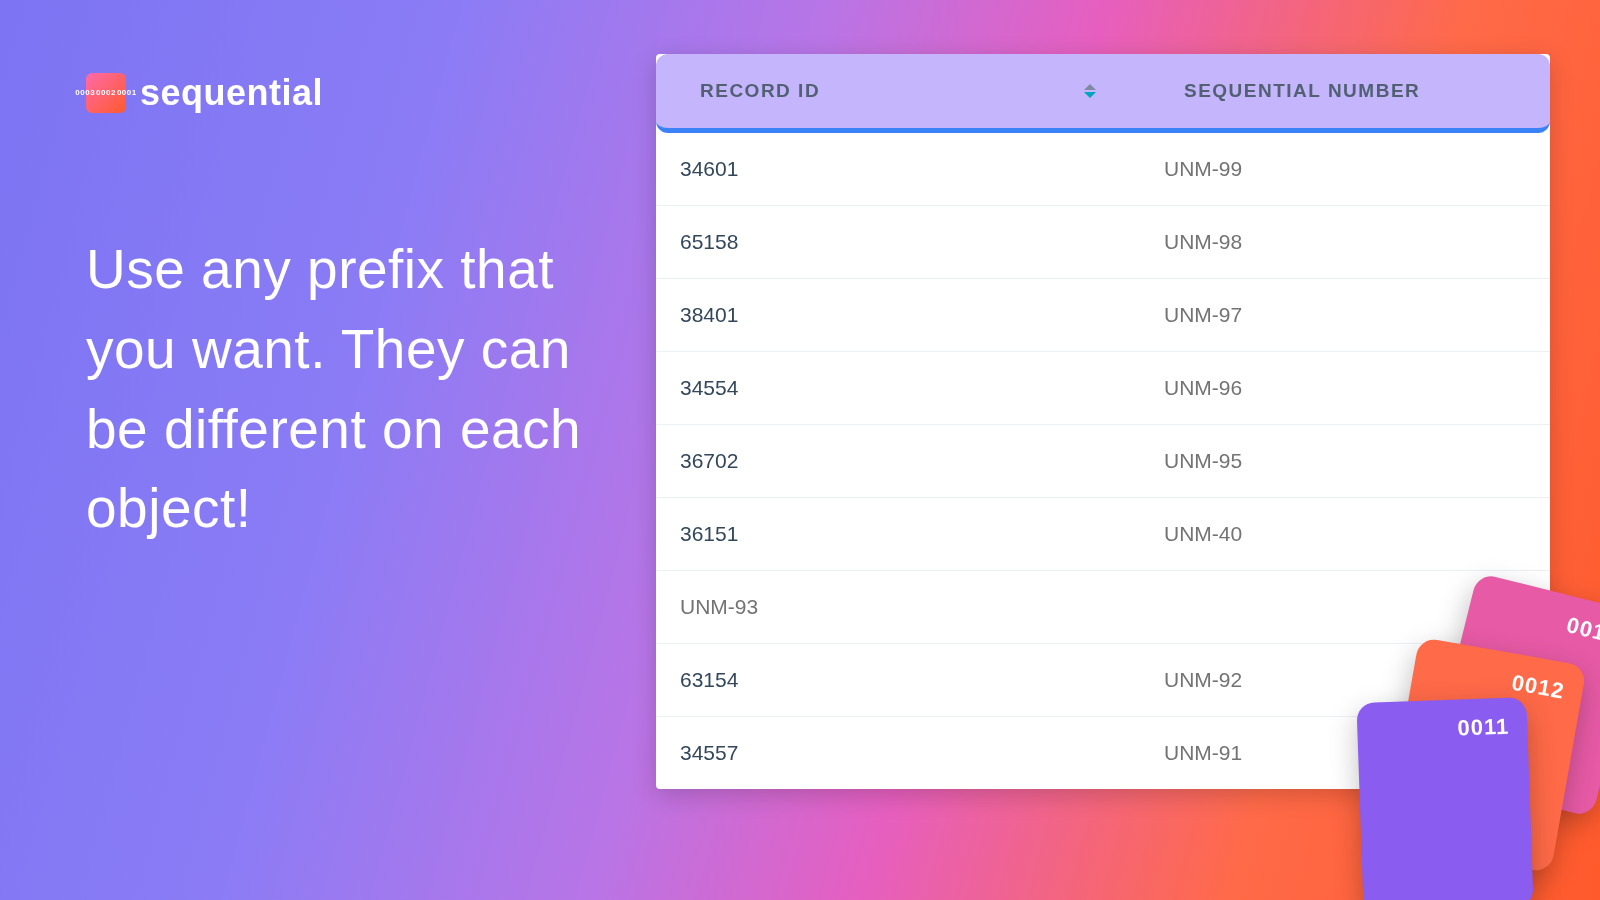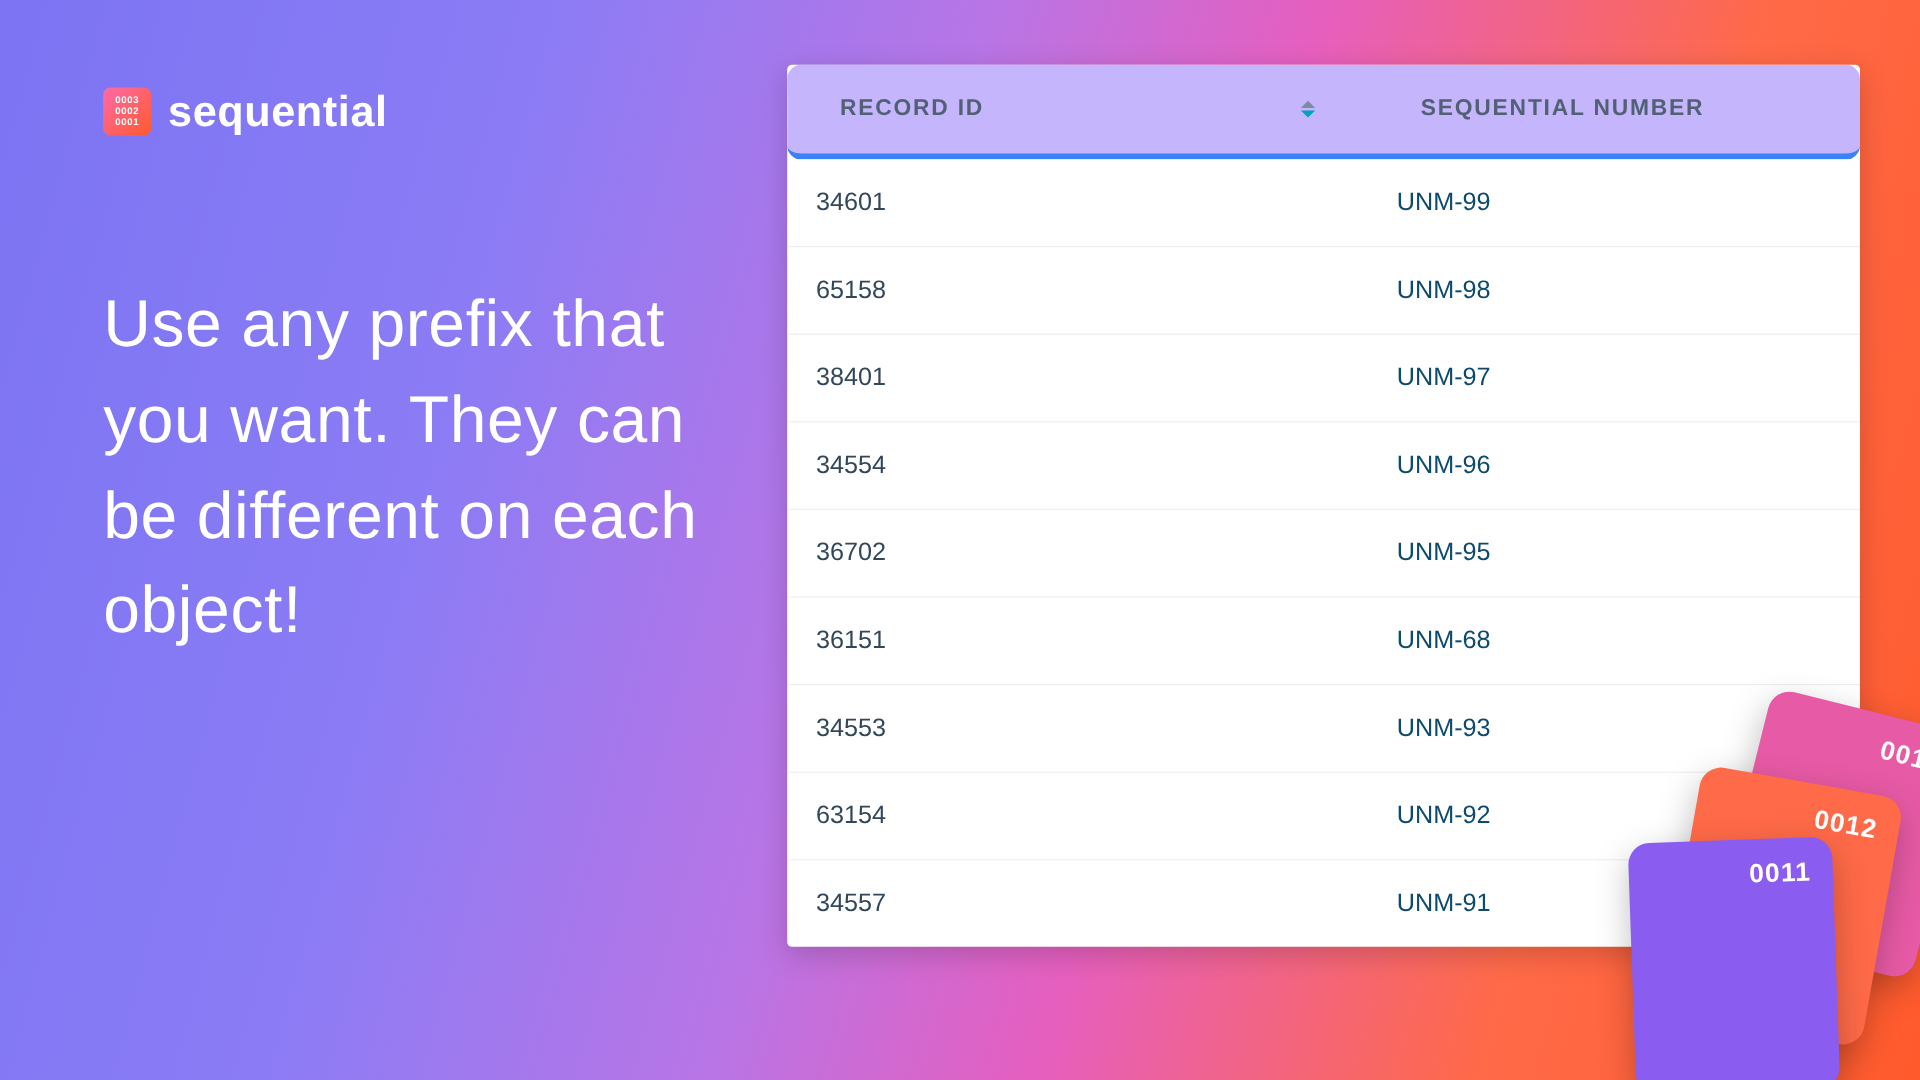--- a/index.html
+++ b/index.html
@@ -4,40 +4,40 @@
 <style>
   * { box-sizing: border-box; margin: 0; padding: 0; }
   html, body { width: 1600px; height: 900px; overflow: hidden; font-family: -apple-system, BlinkMacSystemFont, "Segoe UI", Helvetica, Arial, sans-serif; }
   .bg {
     width: 1600px; height: 900px;
     background: linear-gradient(105deg, #7c74f3 0%, #8b7cf5 25%, #b875e6 45%, #e65fbf 60%, #ff6a48 80%, #ff5a2c 100%);
     position: relative;
   }
   
   .logo { position: absolute; left: 86px; top: 72px; display: flex; align-items: center; gap: 14px; }
-  .logo-icon { width: 40px; height: 40px; border-radius: 6px; background: linear-gradient(135deg,#ff6aa9,#ff5a2c); display:flex; flex-direction:column; justify-content:center; align-items:center; gap:1px; padding:4px 0;}
+  .logo-icon { width: 40px; height: 40px; border-radius: 6px; background: linear-gradient(135deg,#ff6aa9,#ff5a2c); display:flex; flex-direction:row; justify-content:center; align-items:center; gap:1px; padding:4px 0;}
   .logo-icon span { font-size: 8px; font-weight:700; color:#fff; line-height:1; letter-spacing:0.5px;}
   .logo-text { color:#fff; font-size:36px; font-weight:600; letter-spacing:0.5px; }
   
   .headline { position:absolute; left:86px; top:230px; width:540px; color:#fff; font-size:55px; font-weight:400; line-height:1.45; letter-spacing:0.5px;}
   
   .table-wrap { position:absolute; left:656px; top:54px; width:894px; background:#fff; border-radius:4px; box-shadow:0 6px 24px rgba(0,0,0,0.18); overflow:hidden;}
   .thead { display:flex; background:#c4b5fd; border-bottom:5px solid #3b82f6;border-radius:12px; }
   .th { padding:26px 44px; font-size:19px; font-weight:700; color:#516173; letter-spacing:1.5px; text-transform:uppercase; display:flex; align-items:center; }
   .th.col1 { width:484px; justify-content:space-between;}
   .th.col2 { flex:1; }
   .sort-icon { display:flex; flex-direction:column; gap:2px; align-items:center;}
   .sort-icon .tri { width:0;height:0;border-left:6px solid transparent;border-right:6px solid transparent;}
   .sort-icon .up { border-bottom:6px solid #7e8aa2;}
   .sort-icon .down { border-top:6px solid #00a4bd;}
   .tr { display:flex; border-bottom:1px solid #eceff3; }
   .tr:last-child { border-bottom:none;}
   .td { padding:24px 24px; font-size:21px; color:#33475b; }
   .td.col1 { width:484px; color:#33475b;}
-  .td.col2 { flex:1; color:#0c4a6e;}
+  .td.col2 { flex:1; color:#737373;}
   
   .cards { position:absolute; right:10px; bottom:20px; width:300px; height:260px; pointer-events:none;}
   .card { position:absolute; width:170px; height:210px; border-radius:18px; box-shadow:0 10px 28px rgba(0,0,0,0.25); display:flex; justify-content:flex-end; padding:16px 18px;}
   .card span { color:#fff; font-size:22px; font-weight:600; letter-spacing:1px;}
   .card.pink { background:#e75aa5; right:-30px; top:-30px; transform:rotate(14deg);}
   .card.orange { background:#ff6a48; right:20px; top:30px; transform:rotate(10deg);}
   .card.purple { background:#8a5cf0; right:60px; top:80px; transform:rotate(-2deg);}
 </style>
 </head>
 <body>
@@ -84,24 +84,23 @@
         <div class="tr">
           <div class="td col1">34554</div>
           <div class="td col2">UNM-96</div>
         </div>
         <div class="tr">
           <div class="td col1">36702</div>
           <div class="td col2">UNM-95</div>
         </div>
         <div class="tr">
           <div class="td col1">36151</div>
-          <div class="td col2">UNM-68</div>
+          <div class="td col2">UNM-40</div>
         </div>
         <div class="tr">
-          <div class="td col1">34553</div>
           <div class="td col2">UNM-93</div>
         </div>
         <div class="tr">
           <div class="td col1">63154</div>
           <div class="td col2">UNM-92</div>
         </div>
         <div class="tr">
           <div class="td col1">34557</div>
           <div class="td col2">UNM-91</div>
         </div>

